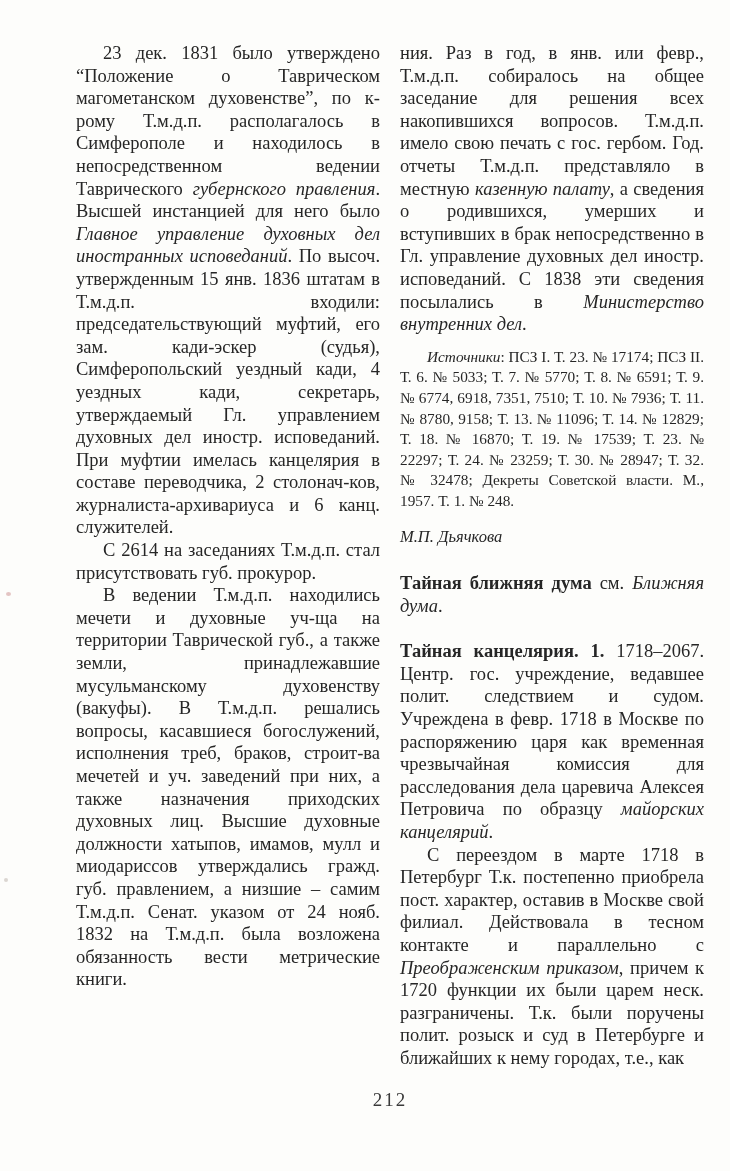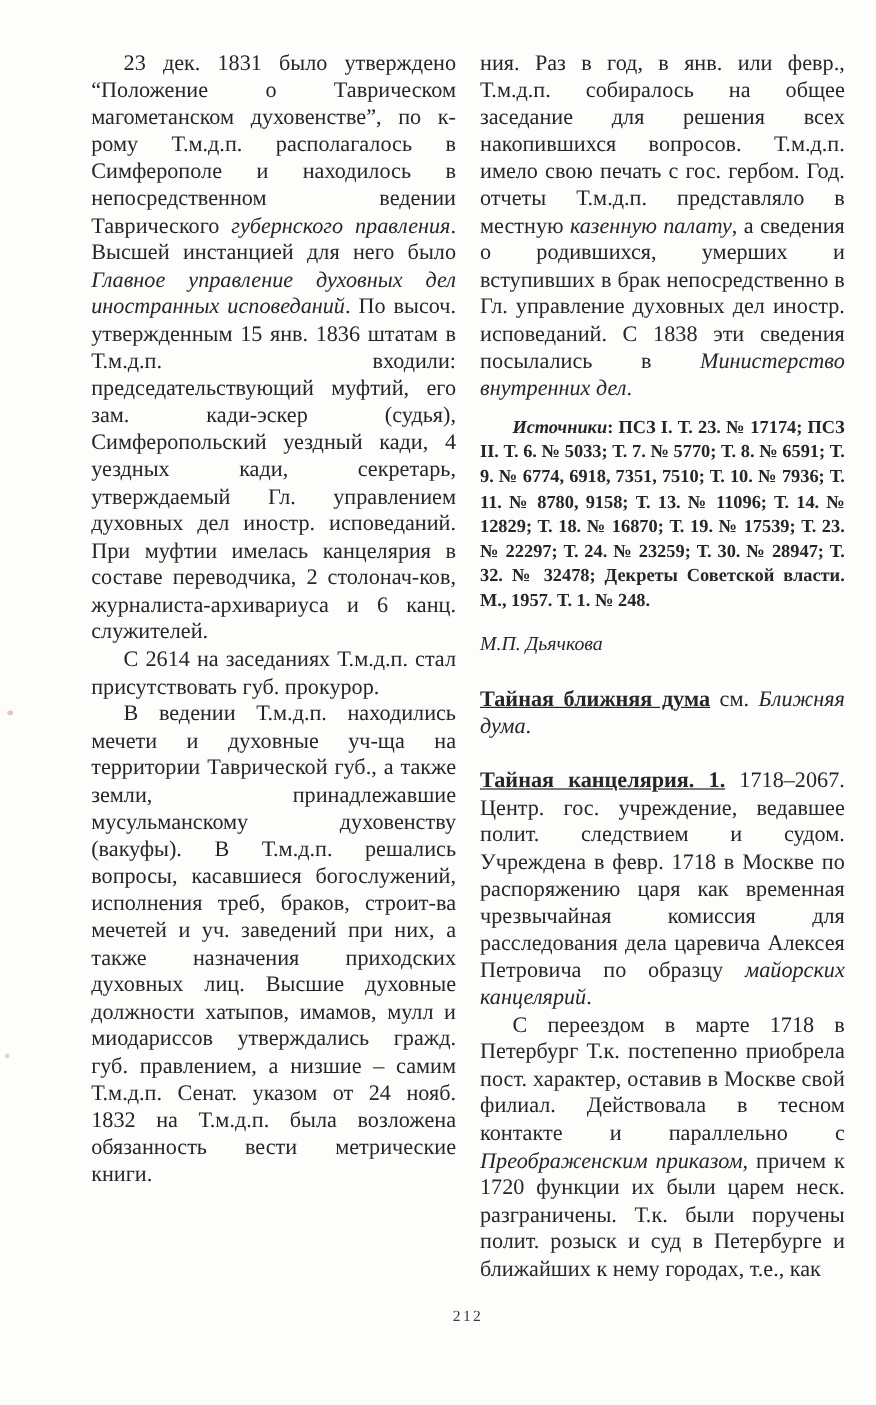--- a/index.html
+++ b/index.html
@@ -23,40 +23,39 @@
     width: 304px;
     font-size: 18.5px;
     line-height: 22.6px;
     text-align: justify;
   }
   .col-left  { left: 76px; }
   .col-right { left: 400px; }
   .block { margin: 0; }
   .indent { text-indent: 27px; }
   .it { font-style: italic; }
-  .bd { font-weight: bold; text-decoration: underline; }
+  .bd { font-weight: bold; }
   .sources {
     font-size: 15.3px;
     line-height: 20.6px;
     margin-top: 11px;
-    font-weight: bold;
   }
   .author {
     font-style: italic;
     font-size: 16.5px;
     margin-top: 15px;
   }
   .entry { margin-top: 23px; }
   .page-number {
     position: absolute;
     top: 1089px;
     left: 50px;
     width: 680px;
     text-align: center;
-    font-size: 13px;
+    font-size: 19px;
     letter-spacing: 2px;
     color: #3a3a3a;
   }
   
   .scan-dot {
     position: absolute;
     border-radius: 50%;
     opacity: 0.5;
   }
 </style>

